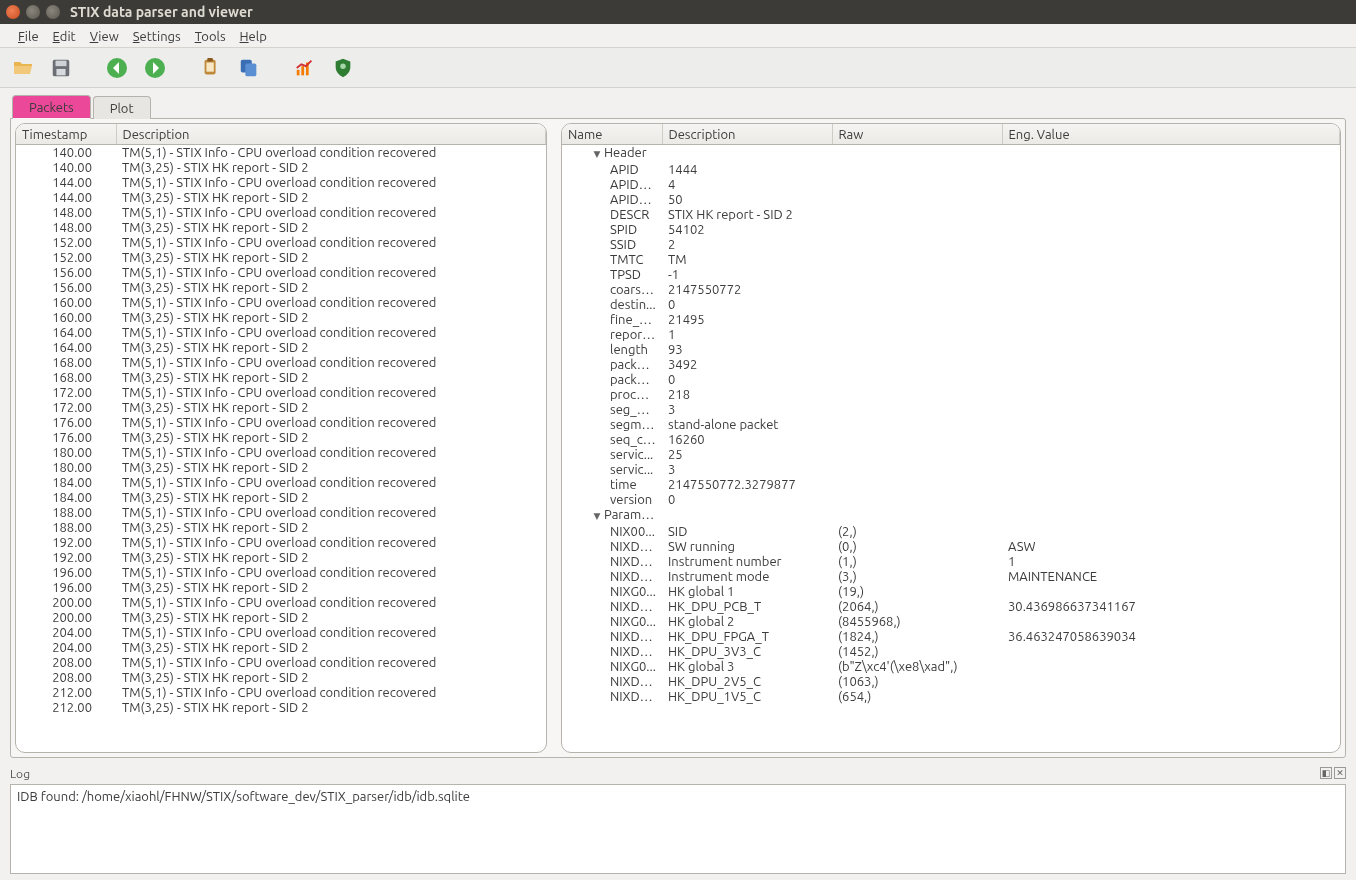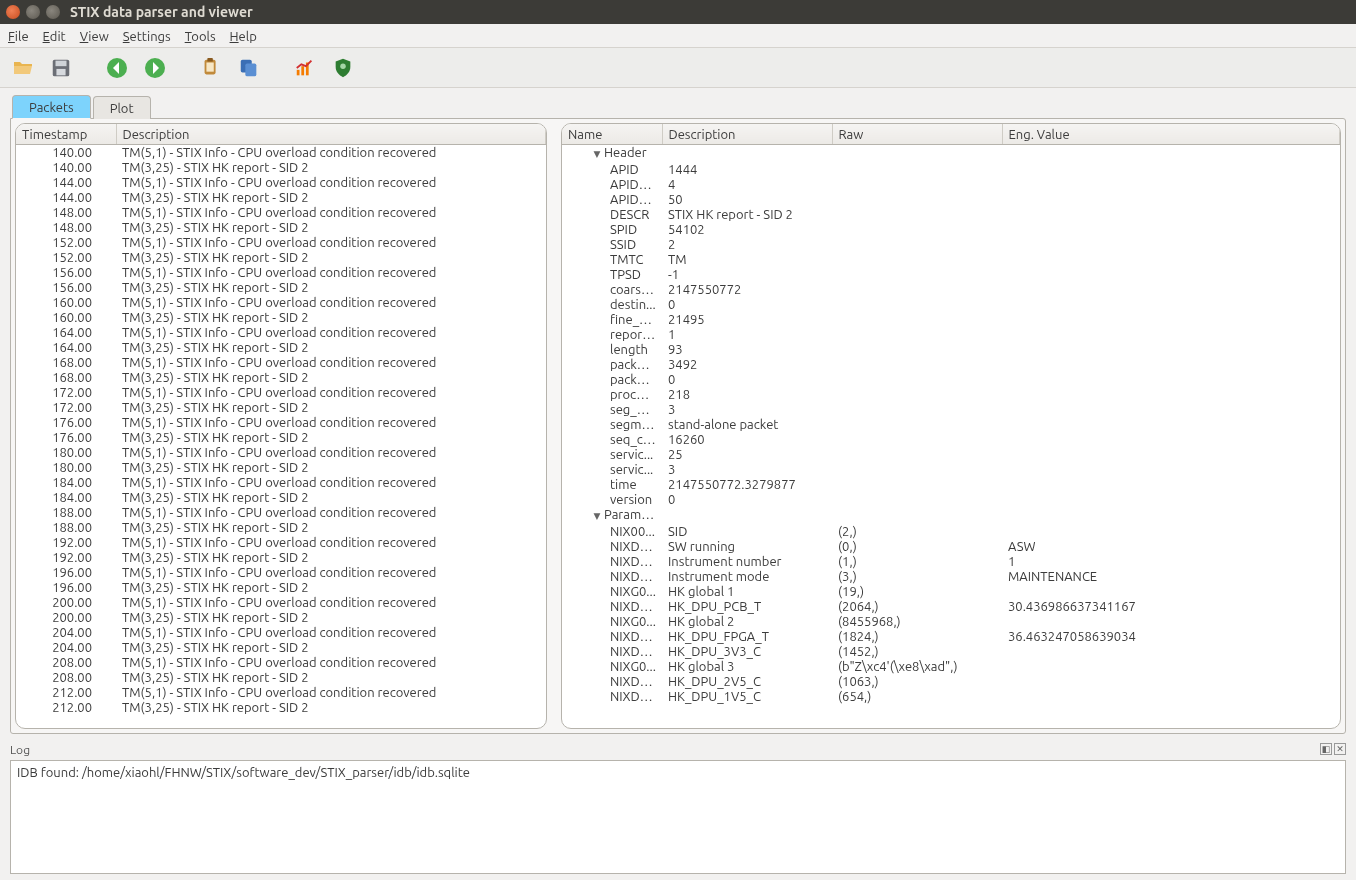--- a/index.html
+++ b/index.html
@@ -29,21 +29,21 @@
   .titlebar .ctl { width: 14px; height: 14px; border-radius: 50%; display:inline-block;}
   .ctl.close { background: radial-gradient(circle at 40% 40%, #f08055, #c84c1f); }
   .ctl.min   { background: radial-gradient(circle at 40% 40%, #8a867e, #5c5850); }
   .ctl.max   { background: radial-gradient(circle at 40% 40%, #8a867e, #5c5850); }
   
   .menubar {
     background: #f2f1f0;
     height: 24px;
     display: flex;
     align-items: center;
-    padding: 0 8px;
+    padding: 0 18px;
     gap: 14px;
     border-bottom: 1px solid #d6d3ce;
     font-size: 13px;
   }
   .menubar span { cursor: default; }
   .menubar span u { text-decoration: underline; }
   
   .toolbar {
     background: #ededeb;
     height: 40px;
@@ -70,21 +70,21 @@
     border: 1px solid #b6b3ac;
     border-bottom: none;
     border-radius: 4px 4px 0 0;
     background: #e8e6e2;
     margin-right: 2px;
     position: relative;
     top: 1px;
     cursor: default;
   }
   .tab.active {
-    background: #7dd3fc;
+    background: #ec4899;
     border-bottom: 1px solid #f7f6f5;
     z-index: 2;
   }
   
   .main-pane {
     flex: 1;
     margin: 0 10px 6px 10px;
     border: 1px solid #b6b3ac;
     border-radius: 0 3px 3px 3px;
     background: #f7f6f5;
@@ -146,21 +146,21 @@
   .indent1 { padding-left: 30px !important; }
   .indent2 { padding-left: 48px !important; }
   
   .log-section { padding: 0 10px 6px 10px; }
   .log-header { display:flex; justify-content:space-between; align-items:center; height:18px; font-size:12px; color:#555; margin-bottom:2px;}
   .log-icons { display:flex; gap:2px; }
   .log-icons .li { width:12px; height:12px; border:1px solid #999; font-size:9px; display:flex; align-items:center; justify-content:center; color:#666;}
   .log-box {
     border: 1px solid #b6b3ac;
     background: #fff;
-    height: 114px;
+    height: 90px;
     padding: 4px 6px;
     font-size: 13px;
     overflow: auto;
   }
   
   ::-webkit-scrollbar { width: 14px; height:14px; }
   ::-webkit-scrollbar-track { background: #ededeb; }
   ::-webkit-scrollbar-thumb { background: #c3c0ba; border-radius: 3px; border:2px solid #ededeb;}
 </style>
 </head>

